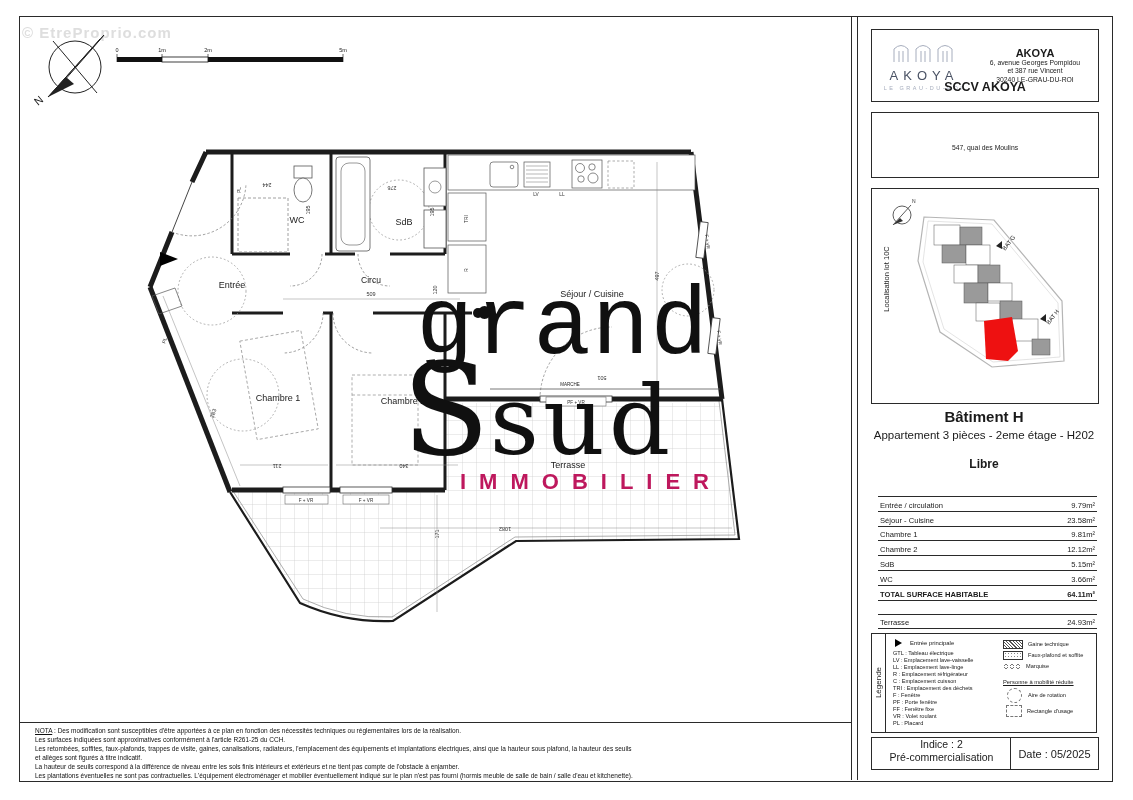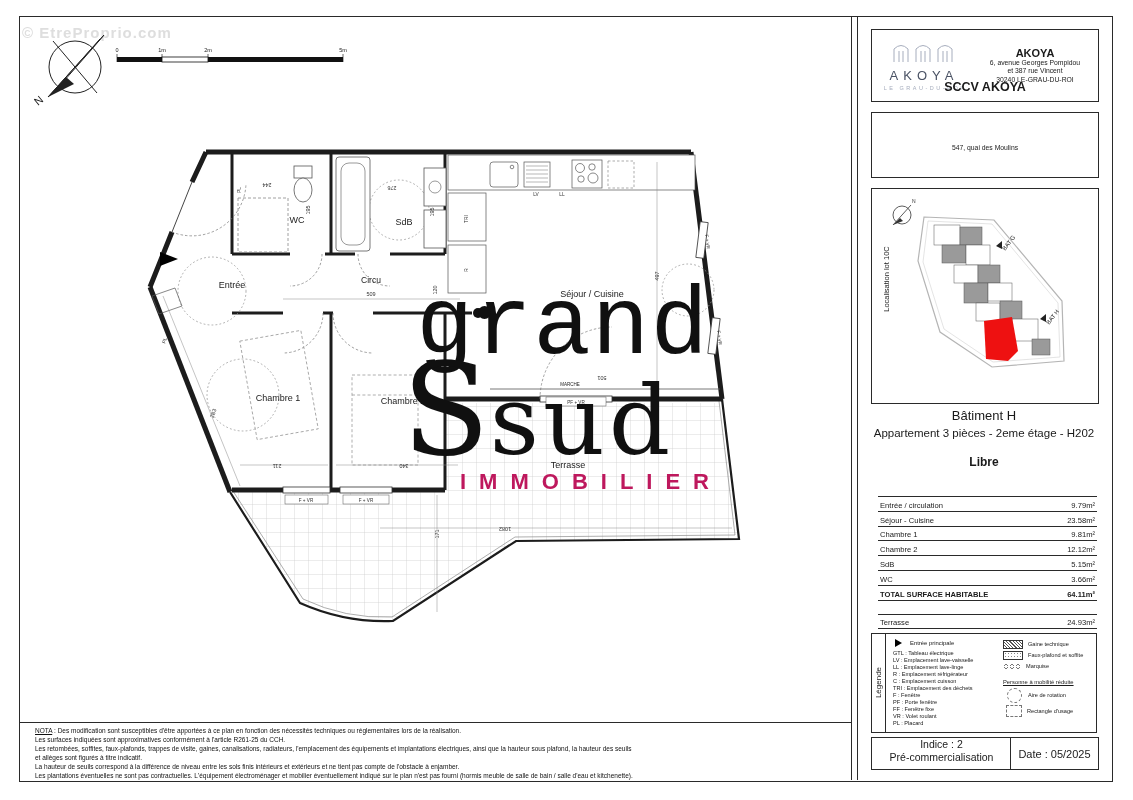--- a/index.html
+++ b/index.html
@@ -25,21 +25,21 @@
   #akoya-brand{font-size:13px;letter-spacing:5px;color:#4a5264;margin-top:1px;}
   #akoya-brand-sub{font-size:5.5px;letter-spacing:2.5px;color:#a6adbd;margin-top:2px;}
   #akoya-addr{width:118px;text-align:center;}
   #akoya-name{font-size:11px;font-weight:bold;}
   .addr-line{font-size:6.8px;line-height:8.6px;}
   #box-sccv{left:871px;top:112px;width:226px;height:64px;text-align:center;display:flex;flex-direction:column;justify-content:center;gap:48px;}
   #sccv-name{font-size:12.5px;font-weight:bold;margin-bottom:2px;}
   #box-loc{left:871px;top:188px;width:226px;height:214px;}
   
   #apt-block{left:871px;top:408px;width:226px;text-align:center;}
-  #apt-building{font-size:13px;font-weight:normal;}
+  #apt-building{font-size:15px;font-weight:bold;}
   #apt-desc{font-size:11.5px;font-weight:normal;margin-top:4px;text-align:center;}
   #apt-status{font-size:12px;font-weight:bold;margin-top:16px;}
   
   #surface-table{left:878px;top:496px;width:219px;font-size:7.6px;}
   .trow{display:flex;justify-content:space-between;align-items:flex-end;height:12.8px;border-bottom:1px solid #2a2a2a;padding:0 2px 1px 2px;}
   .trow.bold{font-weight:bold;}
   .tgap{height:13px;}
   
   #legend-box{left:871px;top:633px;width:224px;height:98px;display:flex;}
   #legend-strip{width:13px;border-right:1.1px solid #2a2a2a;position:relative;}

